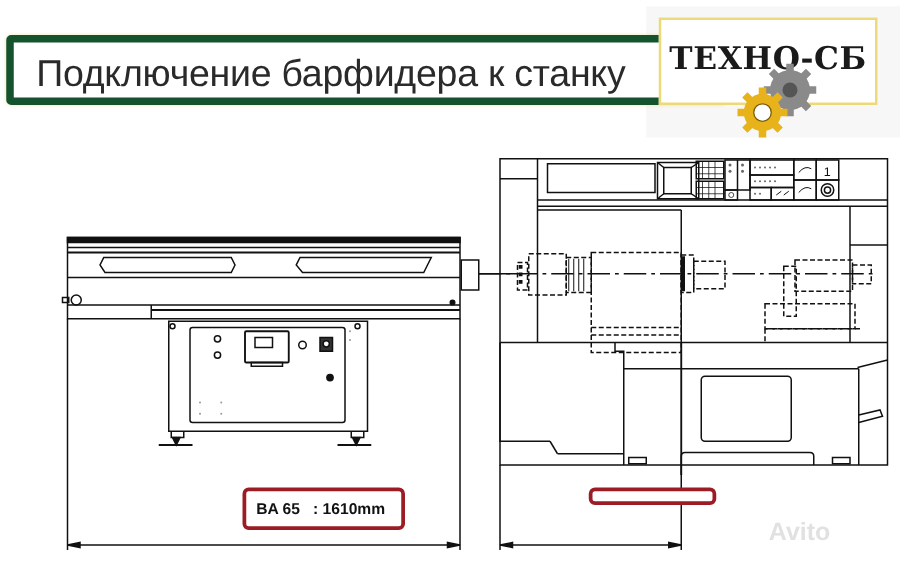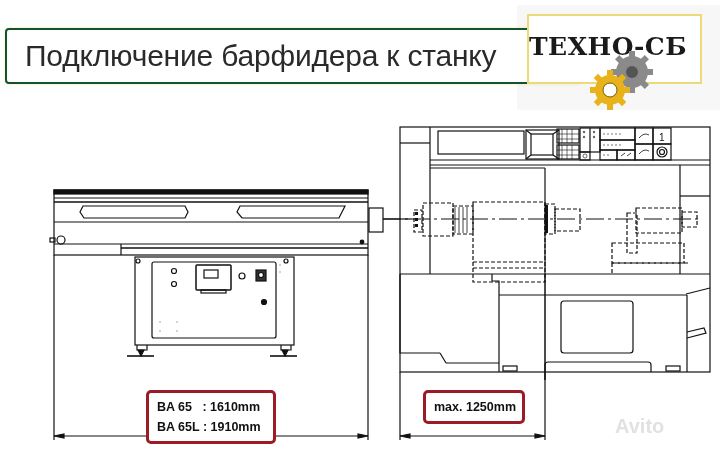--- a/index.html
+++ b/index.html
@@ -1,31 +1,31 @@
 <!DOCTYPE html>
 <html><head>
 <meta charset="utf-8">
 <style>
   html, body { margin:0; padding:0; }
   body { width:720px; height:455px; background:#ffffff; position:relative; overflow:hidden;
          font-family:"Liberation Sans", sans-serif; }
   .title-box { position:absolute; left:5px; top:28px; width:576px; height:56px; box-sizing:border-box;
-               border:2px solid #14532d; border-radius:4px; background:#fff;
+               border:6px solid #14532d; border-radius:4px; background:#fff;
                box-shadow:0 0 3px rgba(230,210,100,0.5);padding-left:13px; }
   .title-text { position:absolute; left:18px; top:9px; font-size:30px; color:#2a2a2a;
                 font-family:"Liberation Sans", sans-serif; letter-spacing:-0.2px; white-space:nowrap; }
   .logo-box { position:absolute; left:527px; top:14px; width:175px; height:70px; box-sizing:border-box;
               border:2px solid #ecd978; background:#fff; }
   .logo-bg { position:absolute; left:517px; top:5px; width:203px; height:105px; background:#f7f7f7; }
-  .logo-text { position:absolute; left:0; right:0; top:16px; text-align:left; font-size:25px;
+  .logo-text { position:absolute; left:0; right:0; top:16px; text-align:center; font-size:25px;
                font-weight:bold; color:#1a1a1a; font-family:"DejaVu Serif", serif; letter-spacing:0.5px; }
   svg.drawing { position:absolute; left:0; top:0; }
   .dim-box { position:absolute; box-sizing:border-box; border:3px solid #9b1c24; border-radius:5px;
              background:#fff; padding:4px 8px; font-size:12.5px; font-weight:bold; color:#111;
-             line-height:20px; }
+             line-height:20px;margin-left:48px; }
   .dim-row { white-space:pre; }
   .watermark { position:absolute; left:615px; top:415px; font-size:20px; font-weight:bold;
                color:rgba(200,200,200,0.55); font-family:"Liberation Sans", sans-serif; }
 </style>
 </head>
 <body>
 
 <div class="logo-bg"></div>
 
 <div class="title-box">
@@ -248,20 +248,18 @@
       <line x1="545" y1="372" x2="545" y2="440"></line>
       <line x1="400" y1="372" x2="400" y2="440"></line>
       <path d="M400 436 L410 434 L410 438 Z" fill="#111"></path>
       <path d="M545 436 L535 434 L535 438 Z" fill="#111"></path>
     </g>
   </g>
 </svg>
 
 <div class="dim-box" style="left:146px; top:390px; width:130px;">
   <div class="dim-row"><span>BA 65 </span>  <span>:</span> <span>1610mm</span></div>
-  <div class="dim-row"><span>BA 65L</span> <span>:</span> <span>1910mm</span></div>
 </div>
 
 <div class="dim-box" style="left:423px; top:390px; width:102px;">
-  <div class="dim-row">max. 1250mm</div>
 </div>
 
 <div class="watermark">Avito</div>
 
 </body></html>

